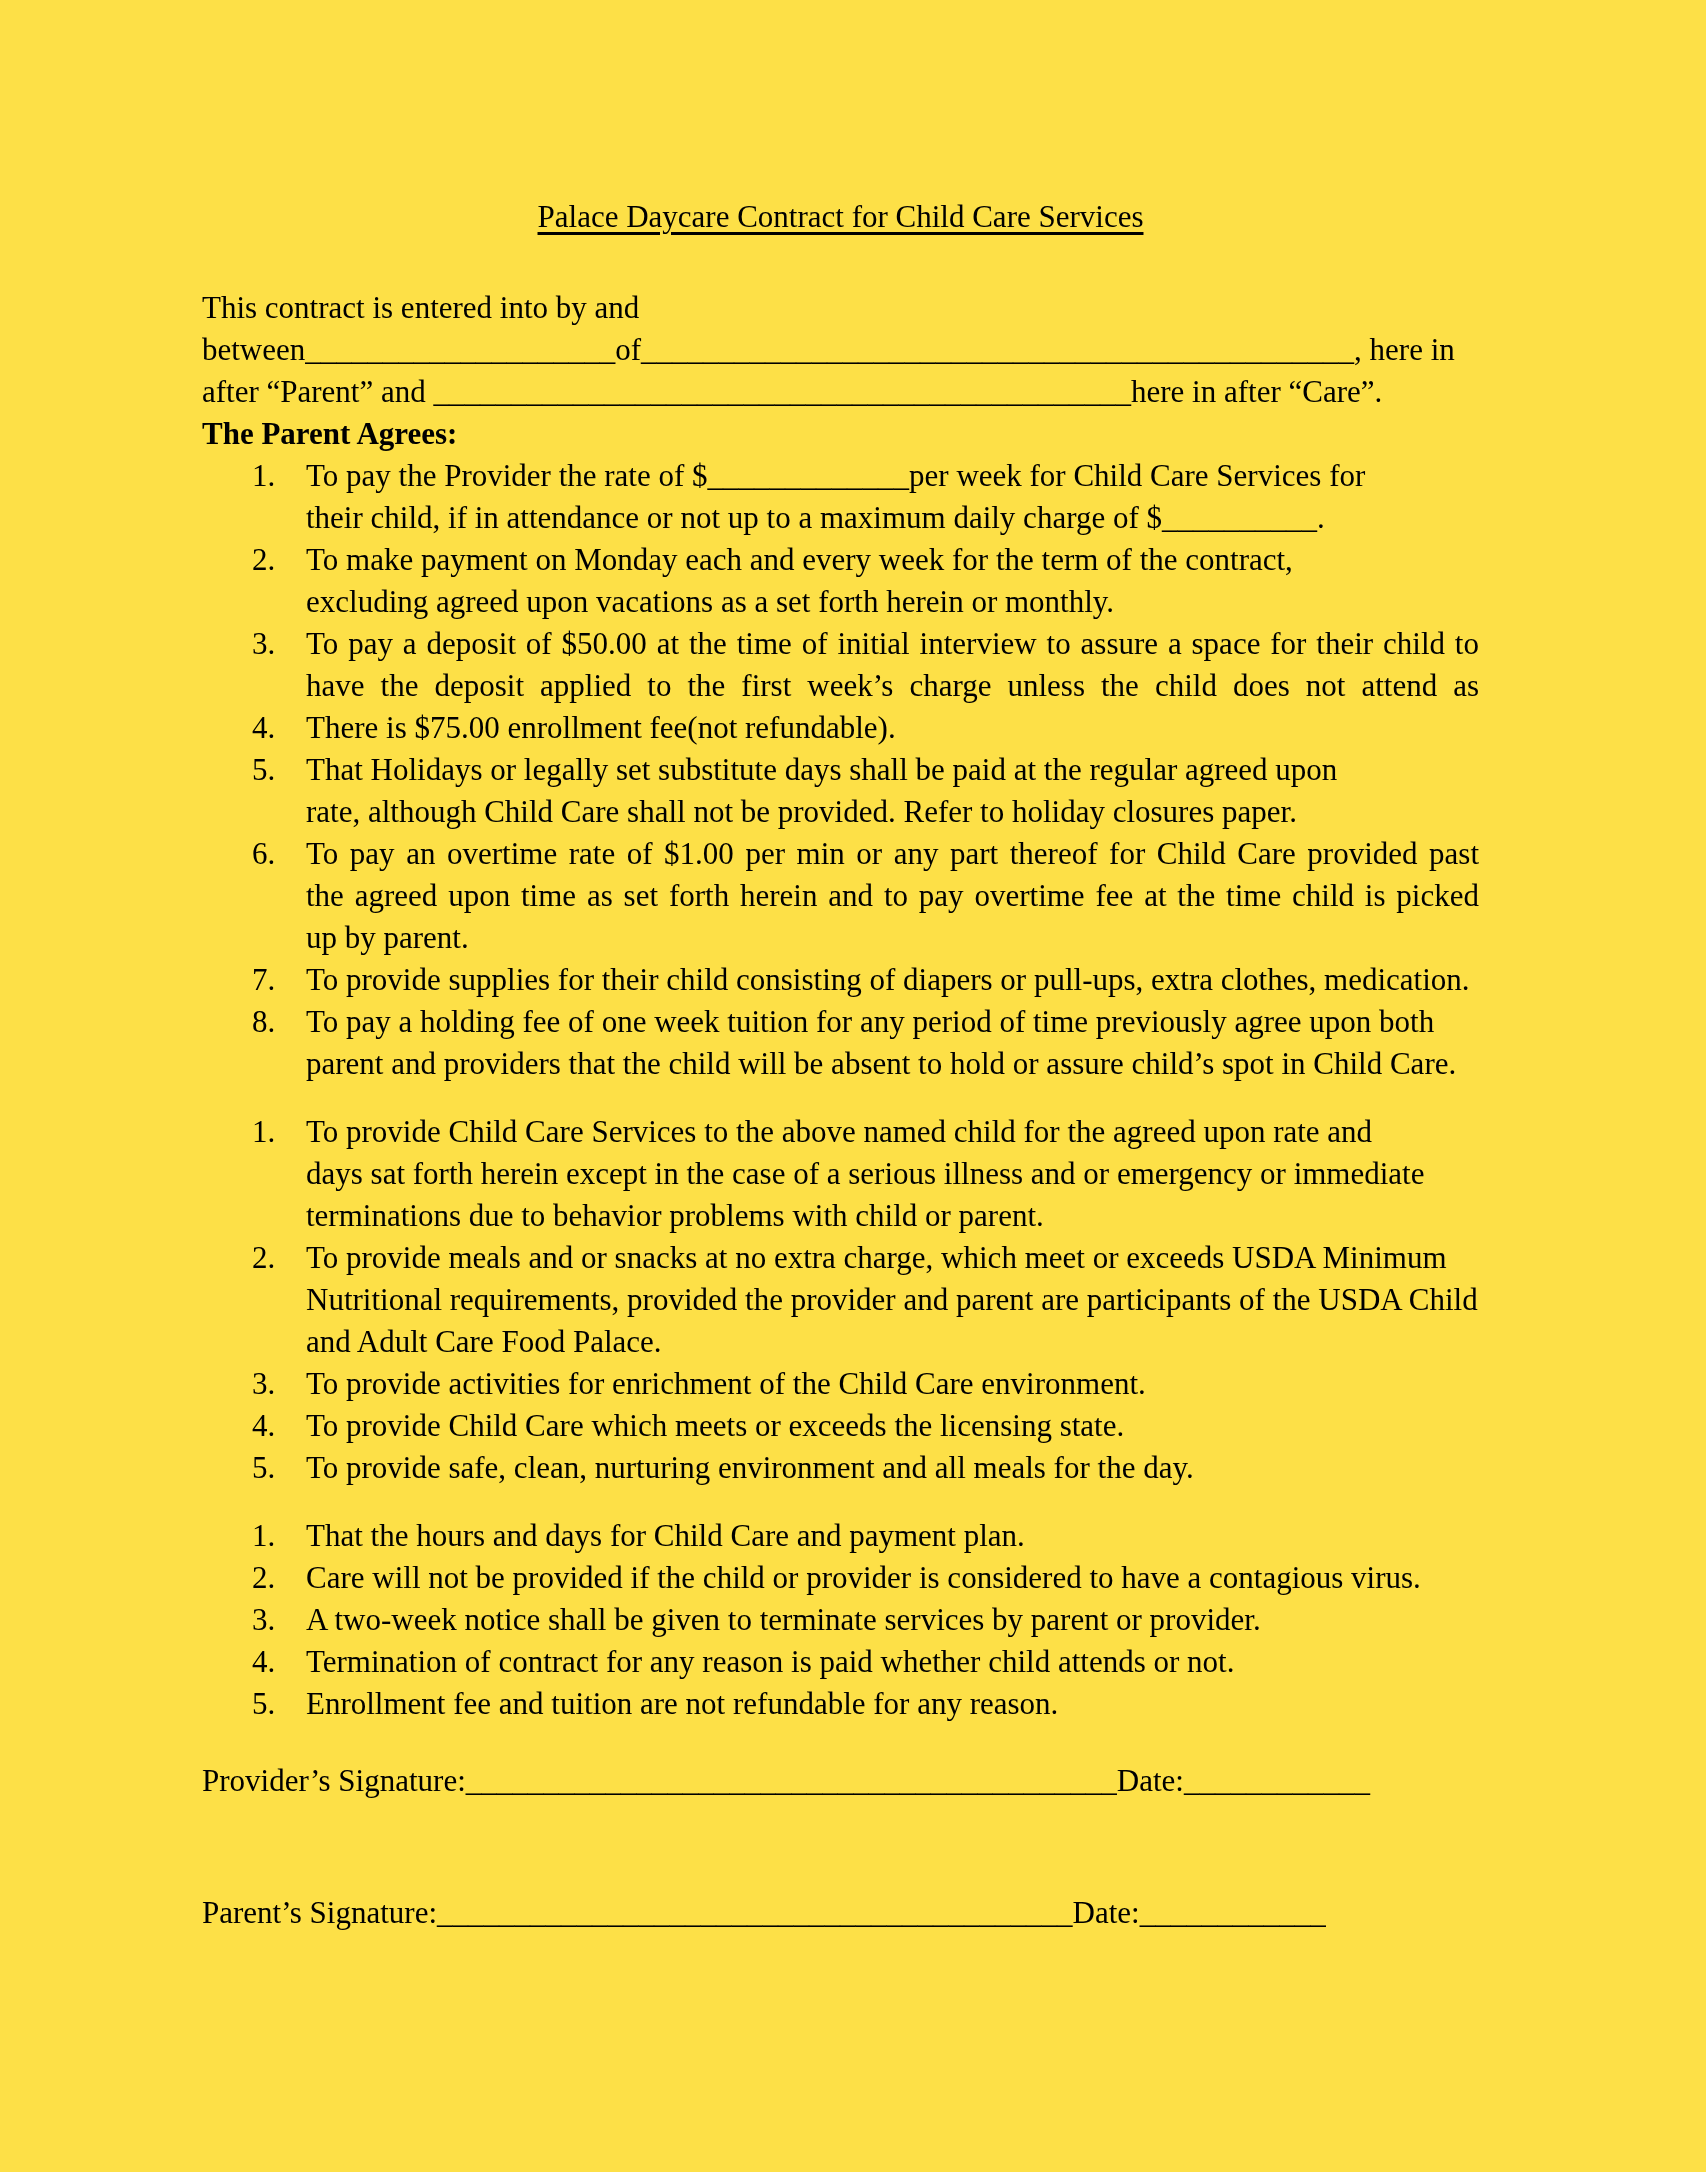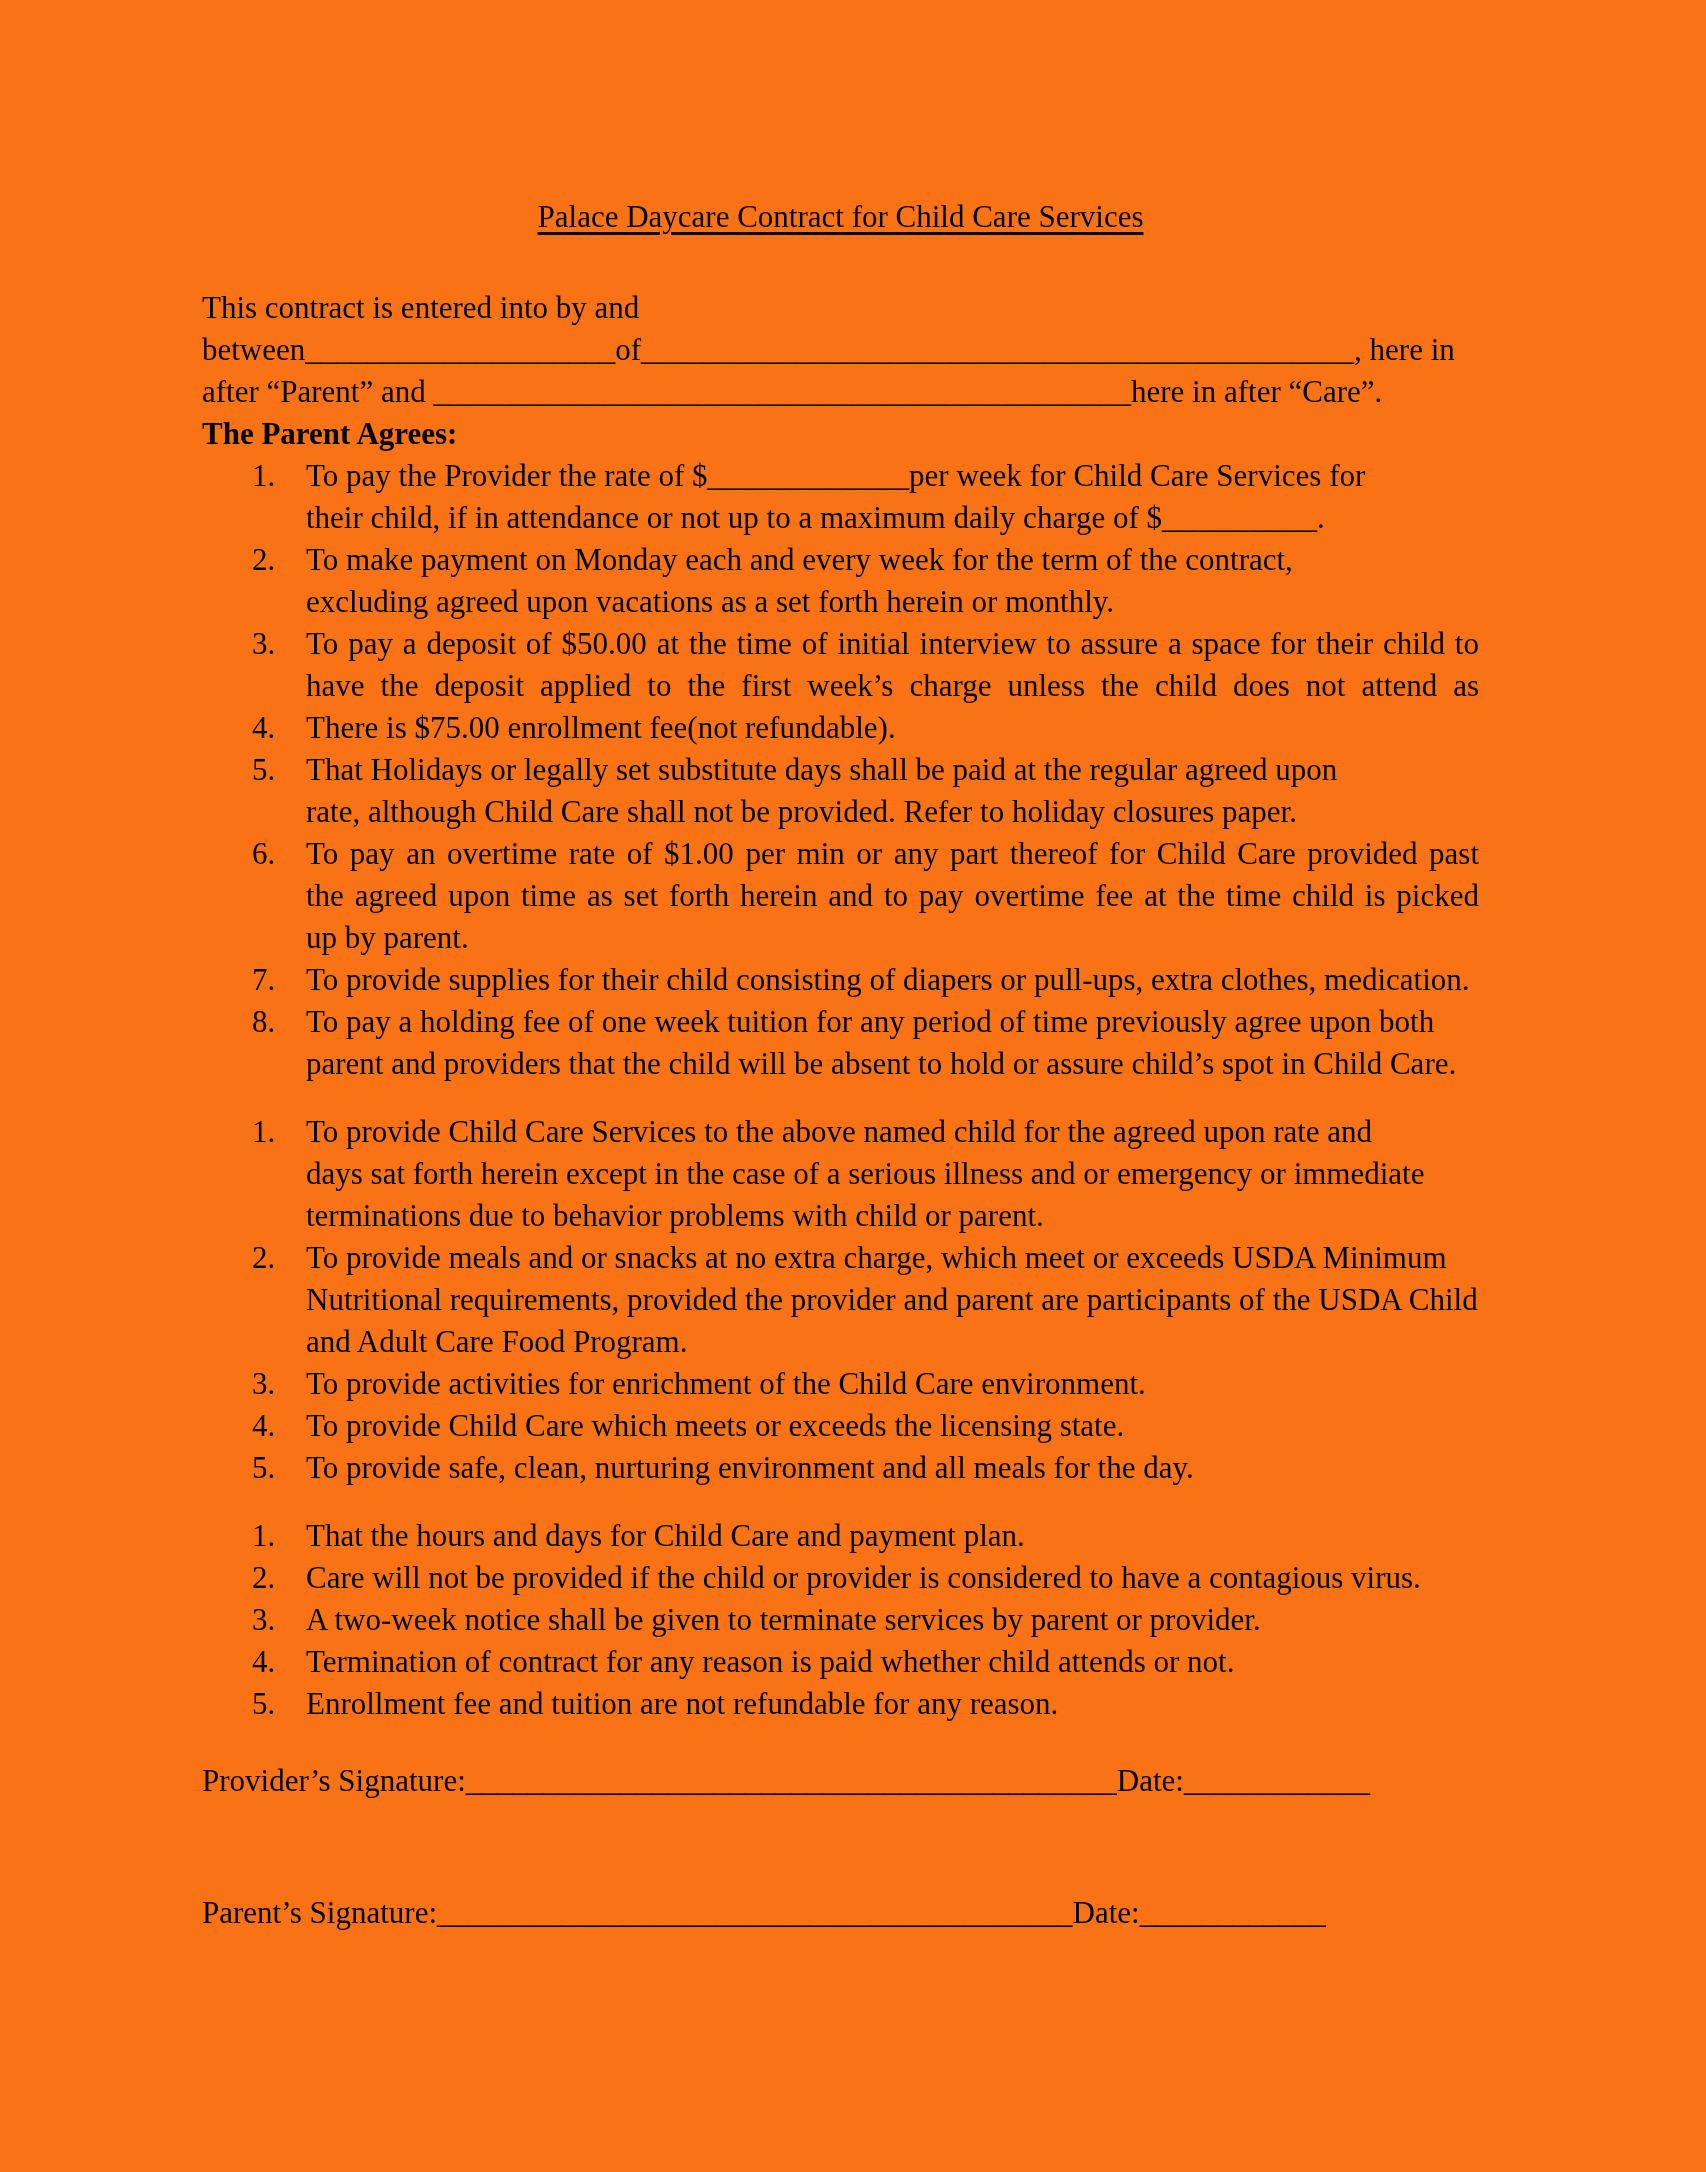--- a/index.html
+++ b/index.html
@@ -2,21 +2,21 @@
 <html style="font-size:14px"><head>
 <meta charset="utf-8">
 <style>
   html,body{margin:0;padding:0;background:#ffffff;}
   .page{
     position:relative;
     width:1707px;
     height:2173px;
     box-sizing:border-box;
     padding:0 228px 0 202px;
-    background:#f97316;
+    background:#fde047;
     color:#000000;
     font-family:"Liberation Serif","DejaVu Serif",serif;
     font-size:31px;
     line-height:42px;
     overflow:hidden;
   }
   .title{
     margin-top:196px;
     text-align:center;
     text-decoration:underline;
@@ -107,21 +107,21 @@
       <span class="num">1.</span>
       <span class="bl">To provide Child Care Services to the above named child for the agreed upon rate and</span>
       <span class="bl">days sat forth herein except in the case of a serious illness and or emergency or immediate</span>
       <span class="bl">terminations due to behavior problems with child or parent.</span>
     </div>
 
     <div class="li">
       <span class="num">2.</span>
       <span class="bl">To provide meals and or snacks at no extra charge, which meet or exceeds USDA Minimum</span>
       <span class="bl">Nutritional requirements, provided the provider and parent are participants of the USDA Child</span>
-      <span class="bl">and Adult Care Food Program.</span>
+      <span class="bl">and Adult Care Food Palace.</span>
     </div>
 
     <div class="li">
       <span class="num">3.</span>
       <span class="bl">To provide activities for enrichment of the Child Care environment.</span>
     </div>
 
     <div class="li">
       <span class="num">4.</span>
       <span class="bl">To provide Child Care which meets or exceeds the licensing state.</span>

